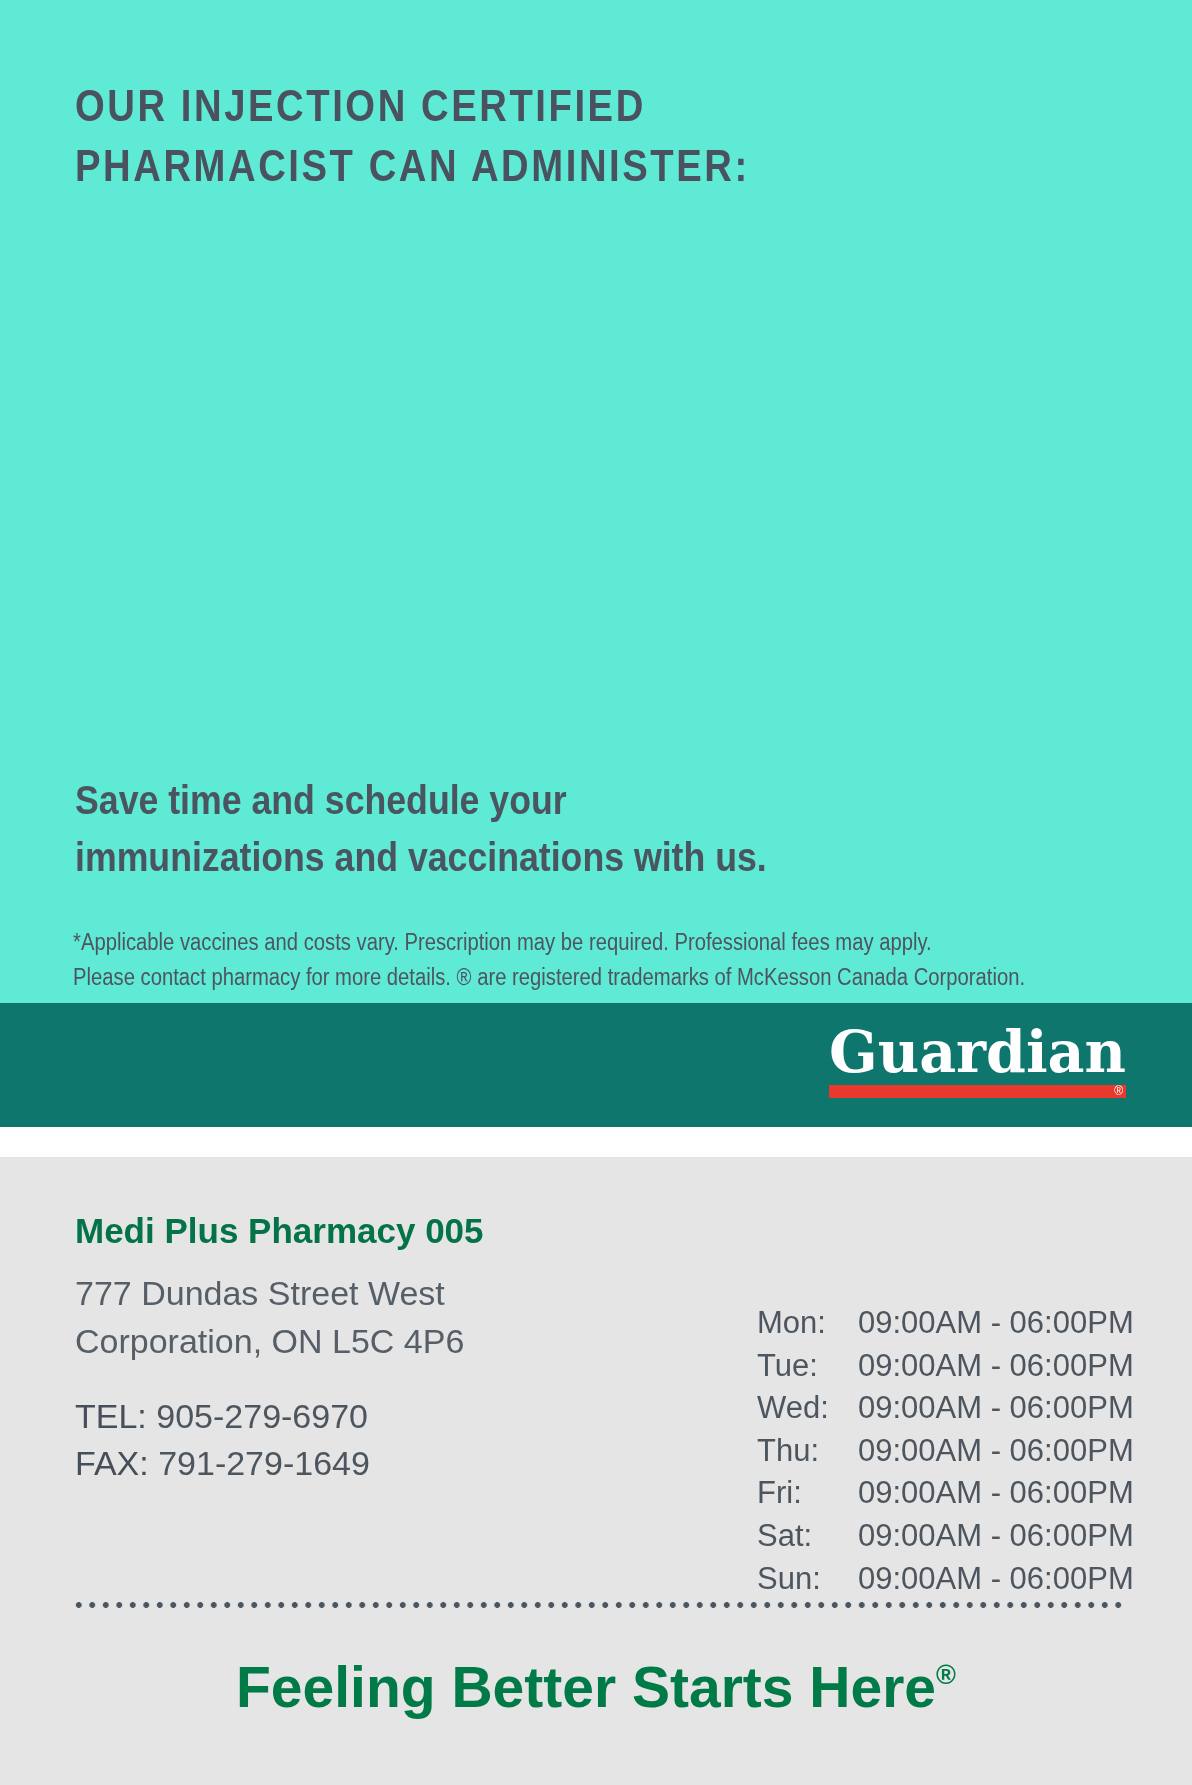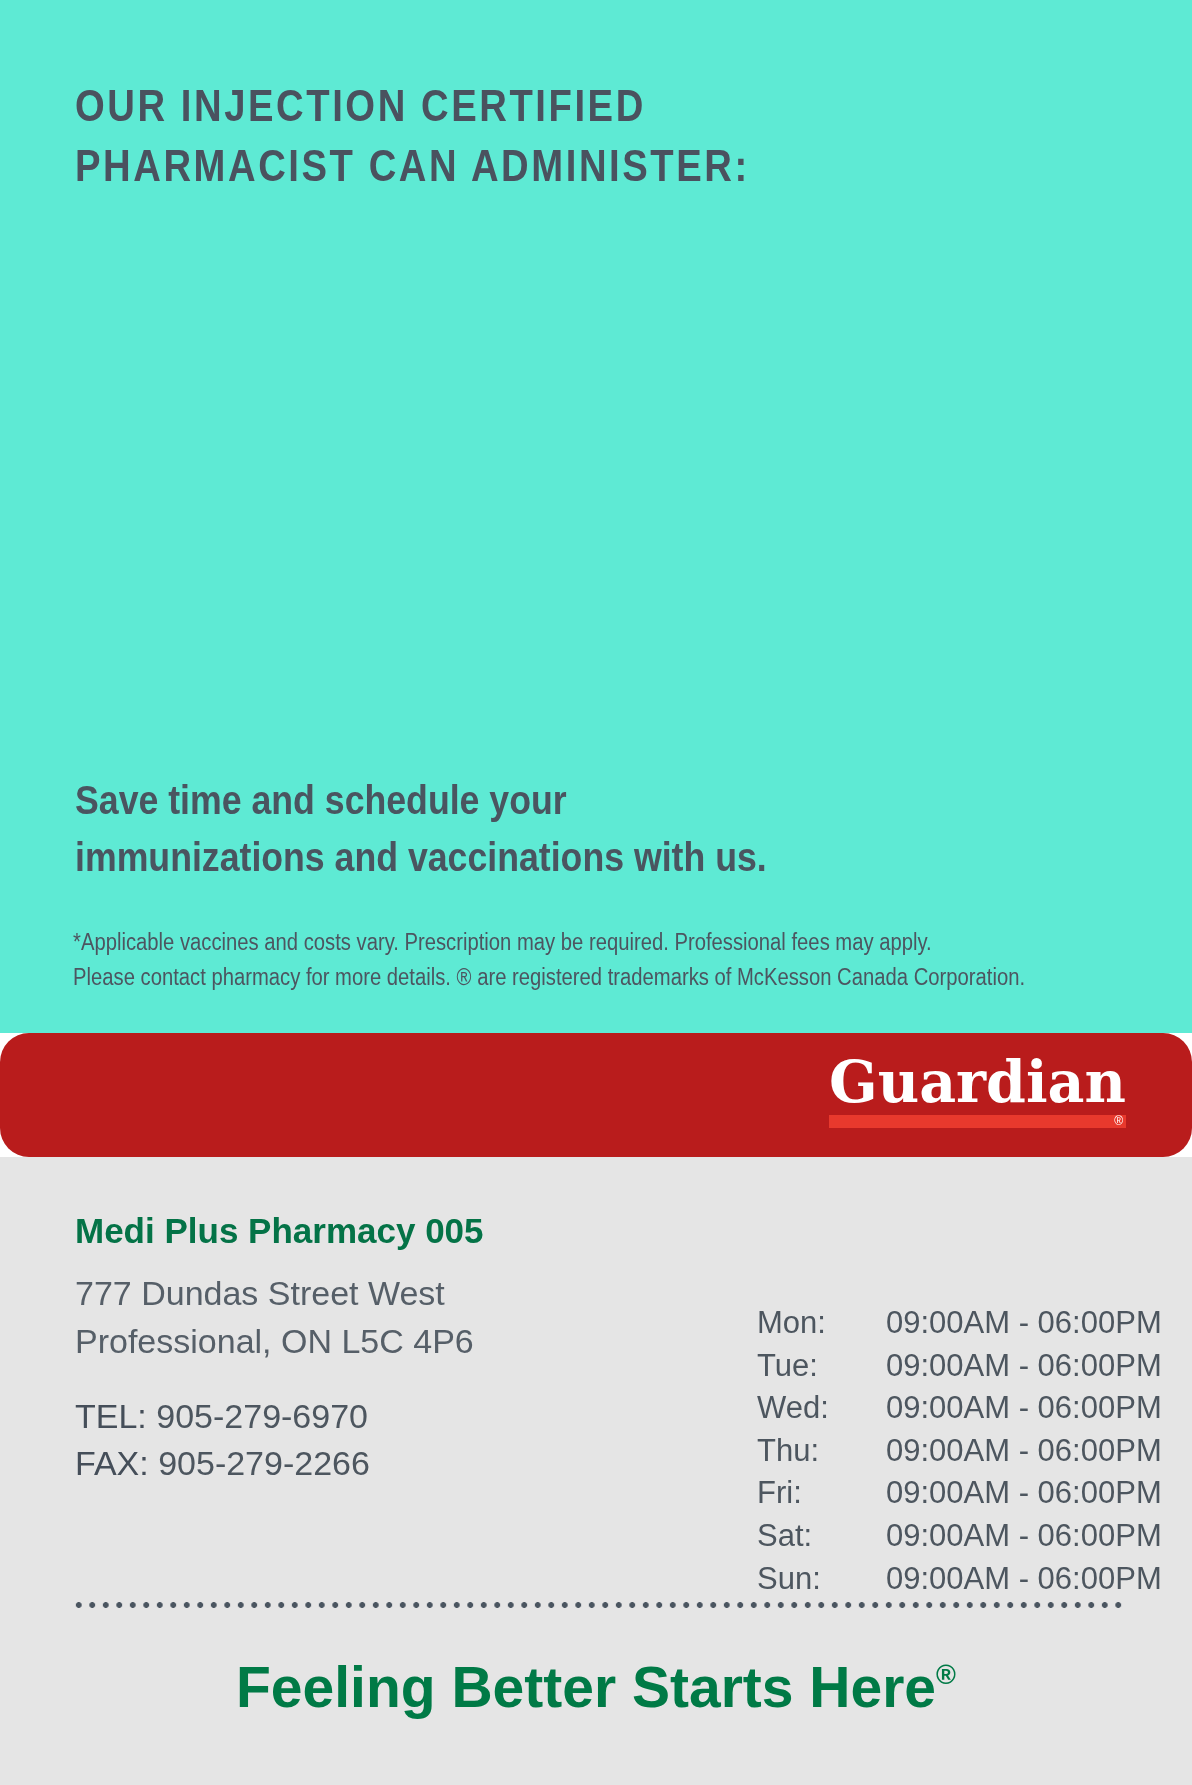--- a/index.html
+++ b/index.html
@@ -9,40 +9,40 @@
   
   .hero{position:absolute;left:0;top:0;width:1192px;height:1033px;background:#5eead4;padding-left:24px;}
   .hero-heading{position:absolute;left:75px;top:76px;margin:0;font-size:45px;line-height:60px;
     font-weight:bold;color:#4a525f;letter-spacing:3px;transform:scaleX(0.85);transform-origin:left top;white-space:nowrap;}
   .subhead{position:absolute;left:75px;top:772px;font-size:41px;line-height:57px;font-weight:bold;
     color:#4a5560;transform:scaleX(0.87);transform-origin:left top;white-space:nowrap;}
   .disclaimer{position:absolute;left:73px;top:925px;font-size:23px;line-height:35px;color:#4d5560;
     transform:scaleX(0.88);transform-origin:left top;white-space:nowrap;}
 
   
-  .green-bar{position:absolute;left:0;top:1033px;width:1192px;height:124px;background:#b91c1c;border-radius:29px;}
+  .green-bar{position:absolute;left:0;top:1003px;width:1192px;height:124px;background:#0f766e;}
   .logo{position:absolute;right:66px;top:20px;display:inline-block;text-align:center;}
   .logo-text{font-family:"DejaVu Serif",serif;font-weight:bold;font-size:57px;line-height:58px;
     color:#ffffff;letter-spacing:0px;white-space:nowrap;}
   .logo-underline{position:relative;height:13px;background:#e8392d;margin-top:4px;}
   .logo-reg{position:absolute;right:3px;top:0;font-size:12px;line-height:13px;color:#ffffff;
     font-family:"Liberation Sans",sans-serif;}
 
   
   .info{position:absolute;left:0;top:1157px;width:1192px;height:628px;background:#e5e5e5;}
   .store{position:absolute;left:75px;top:52px;}
   .store-name{margin:0 0 16px 0;font-size:35px;line-height:44px;font-weight:bold;color:#047347;}
   .addr{font-size:34px;line-height:48px;color:#565f68;}
   .telfax{margin-top:28px;font-size:34px;line-height:47px;color:#4d565f;}
   .telfax .lbl{font-weight:normal;color:#454e59;}
 
   .hours{position:absolute;left:757px;top:145px;font-size:31px;line-height:42.6px;color:#4d565f;}
   .hours-row{display:flex;}
   .hours-day{width:101px;}
-  .hours-time{white-space:nowrap;margin-left:28px;}
+  .hours-time{white-space:nowrap;}
 
   .dots{position:absolute;left:72px;top:444px;width:1051px;height:8px;
     background-image:radial-gradient(circle,#4a5560 2.6px,transparent 3.2px);
     background-size:13.5px 8px;background-repeat:repeat-x;background-position:0 50%;}
 
   .tagline{position:absolute;left:0;top:486px;width:1192px;text-align:center;margin:0;
     font-size:57px;line-height:64px;font-weight:bold;color:#007a46;}
   .tagline .reg{font-size:27px;vertical-align:23px;}
 </style>
 </head>
@@ -75,30 +75,30 @@
       </div>
     </div>
   </div>
 
   <div class="info">
 
     <div class="store">
       <p class="store-name">Medi Plus Pharmacy 005</p>
       <div class="addr">
         <span>777 Dundas Street West</span><br>
-        <span>Professional, ON L5C 4P6</span>
+        <span>Corporation, ON L5C 4P6</span>
       </div>
       <div class="telfax">
         <div>
           <span class="lbl">TEL:</span>
           <span>905-279-6970</span>
         </div>
         <div>
           <span class="lbl">FAX:</span>
-          <span>905-279-2266</span>
+          <span>791-279-1649</span>
         </div>
       </div>
     </div>
 
     <div class="hours">
       <div class="hours-row">
         <span class="hours-day">Mon:</span>
         <span class="hours-time">09:00AM - 06:00PM</span>
       </div>
       <div class="hours-row">

